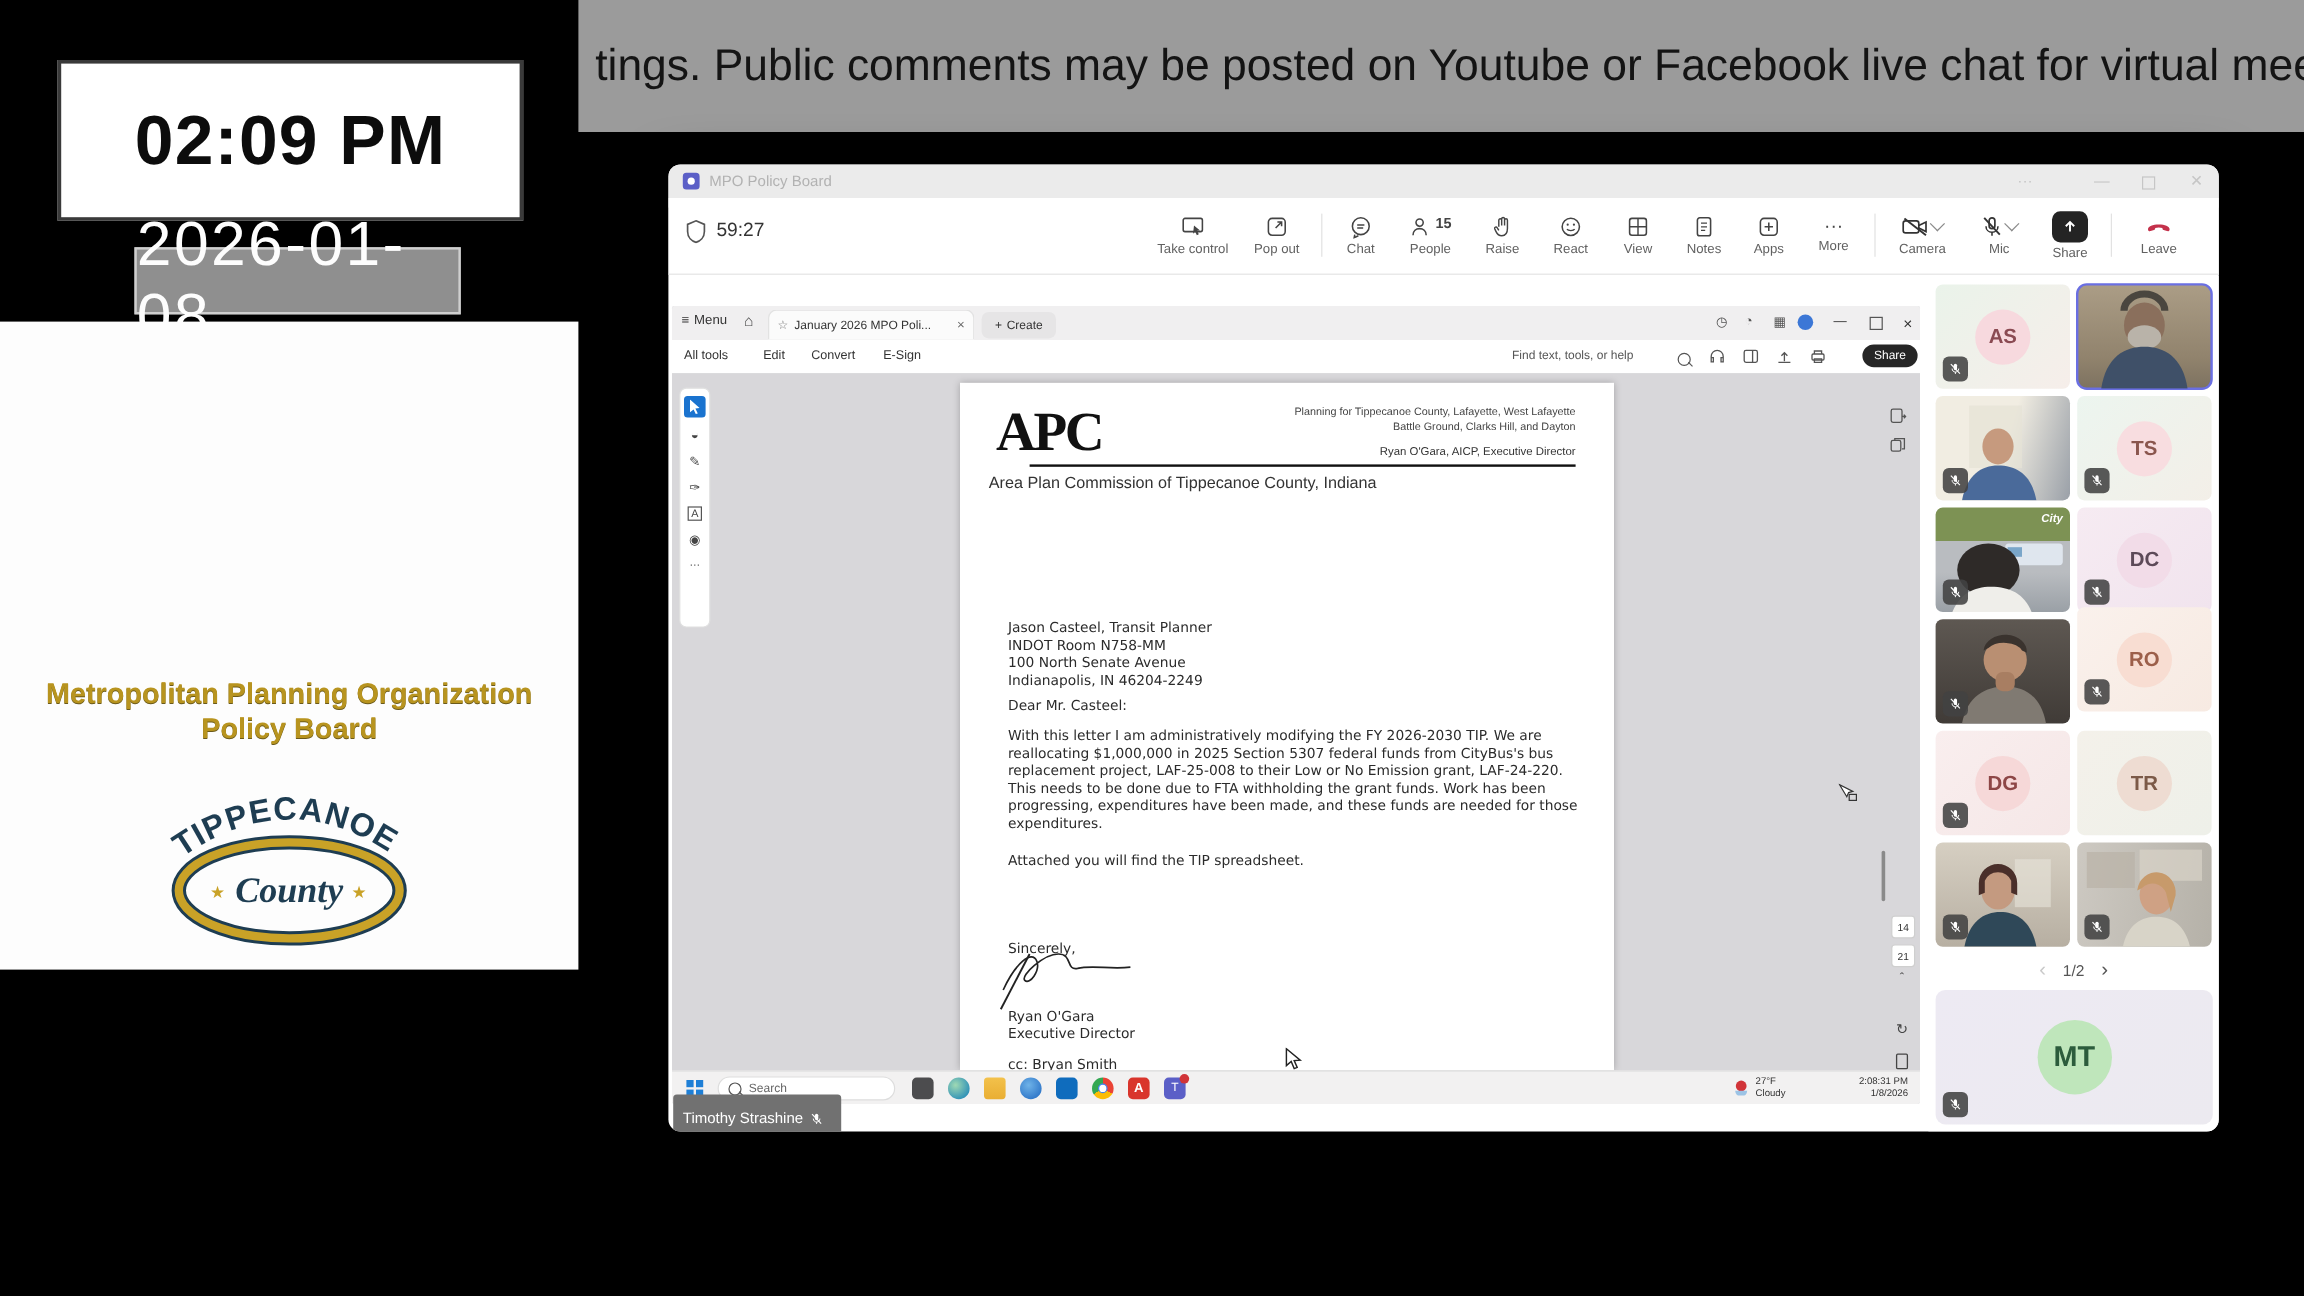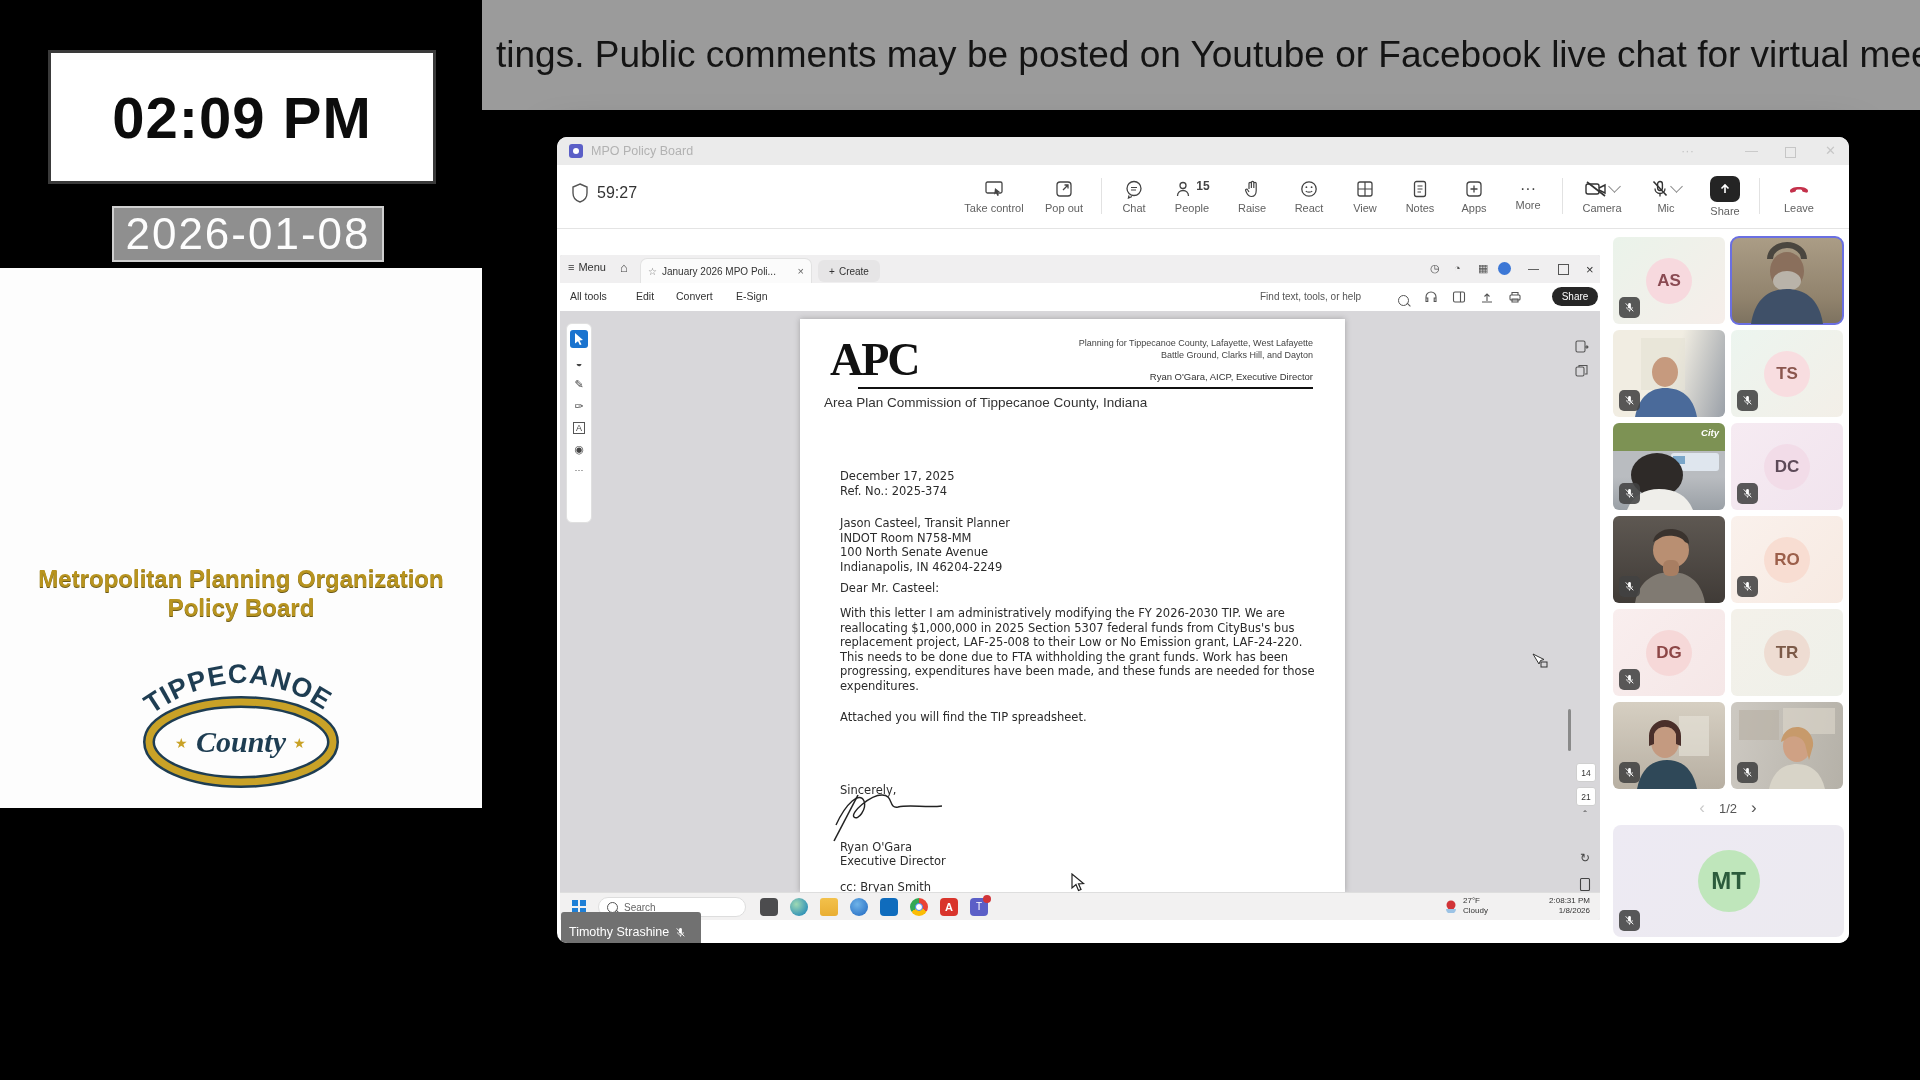--- a/index.html
+++ b/index.html
@@ -6,21 +6,21 @@
   #stage{position:relative;width:1920px;height:1080px;background:#000;overflow:hidden;
          font-family:"Liberation Sans",sans-serif;}
   .abs{position:absolute;}
 
   
   .clock-box{left:48px;top:50px;width:382px;height:128px;background:#fff;border:3px solid #3a3a3a;
              display:flex;align-items:center;justify-content:center;}
   .clock-text{font-size:58px;font-weight:bold;color:#0c0c0c;letter-spacing:1px;}
   .date-box{left:112px;top:206px;width:268px;height:52px;background:#8f8f8f;border:2px solid #cfcfcf;
             display:flex;align-items:center;justify-content:center;}
-  .date-text{font-size:44px;color:#fdfdfd;letter-spacing:2px;}
+  .date-text{font-size:52px;color:#fdfdfd;letter-spacing:2px;}
   .white-section{left:0;top:268px;width:482px;height:540px;background:#fdfdfd;}
   .org-name{left:0;top:565px;width:482px;text-align:center;font-size:24px;font-weight:bold;
             color:#b8941f;line-height:1.2;text-shadow:0 1px 0 #6b5a1a;}
   .county-logo{left:121px;top:640px;width:240px;height:160px;}
 
   
   .banner{left:482px;top:0;width:1438px;height:110px;background:#9b9b9b;overflow:hidden;}
   .banner-text{position:absolute;left:14px;top:50%;transform:translateY(-50%);
                font-size:37px;color:#141414;white-space:nowrap;}
 
@@ -374,22 +374,20 @@
           <span class="rail-ic" style="font-size:9px;">···</span>
         </div>
 
         <div class="abs page">
           <div class="lt apc-logo">APC</div>
           <div class="lt lh-right" style="white-space:pre-line;">Planning for Tippecanoe County, Lafayette, West Lafayette
 Battle Ground, Clarks Hill, and Dayton</div>
           <div class="lt lh-dir">Ryan O'Gara, AICP, Executive Director</div>
           <div class="lt lh-line"></div>
           <div class="lt lh-org">Area Plan Commission of Tippecanoe County, Indiana</div>
-          <div class="lt body-txt" style="top:150px;">December 17, 2025
-Ref. No.: 2025-374</div>
           <div class="lt body-txt" style="top:197px;">Jason Casteel, Transit Planner
 INDOT Room N758-MM
 100 North Senate Avenue
 Indianapolis, IN  46204-2249</div>
           <div class="lt body-txt" style="top:262px;">Dear Mr. Casteel:</div>
           <div class="lt body-txt" style="top:287px;">With this letter I am administratively modifying the FY 2026-2030 TIP.  We are reallocating $1,000,000 in 2025 Section 5307 federal funds from CityBus's bus replacement project, LAF-25-008 to their Low or No Emission grant, LAF-24-220.  This needs to be done due to FTA withholding the grant funds.  Work has been progressing, expenditures have been made, and these funds are needed for those expenditures.</div>
           <div class="lt body-txt" style="top:391px;">Attached you will find the TIP spreadsheet.</div>
           <div class="lt body-txt" style="top:464px;">Sincerely,</div>
           <svg class="lt sig-svg" width="150" height="55" viewBox="0 0 150 55">
             <path d="M28 8 L4 54" stroke="#222" stroke-width="1.6" fill="none"></path>
@@ -564,21 +562,21 @@
         <span class="mute-badge">
             <svg width="11" height="11" viewBox="0 0 16 16">
               <rect x="6" y="1.5" width="4" height="8" rx="2" fill="#fff"></rect>
               <path d="M4 7.5 C4 10 5.8 11.7 8 11.7 C10.2 11.7 12 10 12 7.5" fill="none" stroke="#fff" stroke-width="1.2"></path>
               <line x1="8" y1="11.7" x2="8" y2="14" stroke="#fff" stroke-width="1.2"></line>
               <line x1="2.5" y1="2" x2="13.5" y2="13.5" stroke="#fff" stroke-width="1.4"></line>
             </svg>
           </span>
       </div>
 
-      <div class="tile bg-ro" style="left:124px;top:286px;">
+      <div class="tile bg-ro" style="left:124px;top:276px;">
         <span class="init-circle c-ro">RO</span>
         <span class="mute-badge">
             <svg width="11" height="11" viewBox="0 0 16 16">
               <rect x="6" y="1.5" width="4" height="8" rx="2" fill="#fff"></rect>
               <path d="M4 7.5 C4 10 5.8 11.7 8 11.7 C10.2 11.7 12 10 12 7.5" fill="none" stroke="#fff" stroke-width="1.2"></path>
               <line x1="8" y1="11.7" x2="8" y2="14" stroke="#fff" stroke-width="1.2"></line>
               <line x1="2.5" y1="2" x2="13.5" y2="13.5" stroke="#fff" stroke-width="1.4"></line>
             </svg>
           </span>
       </div>

